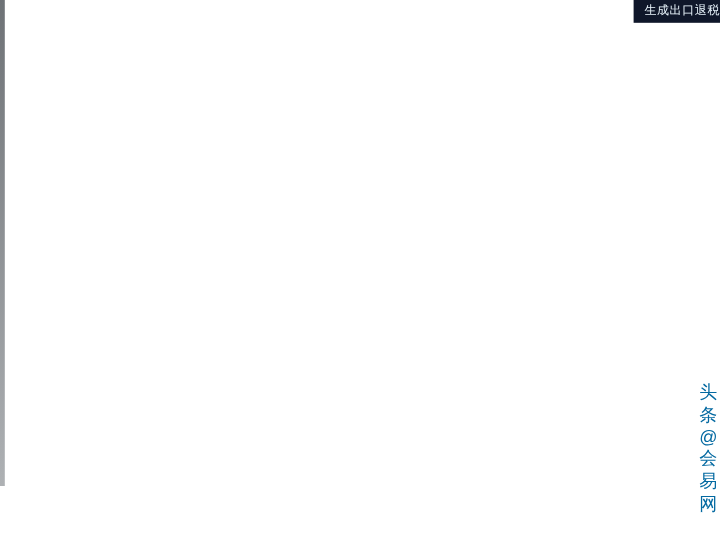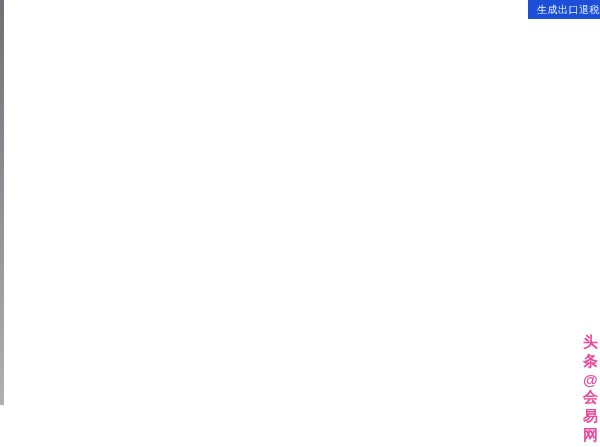--- a/index.html
+++ b/index.html
@@ -5,29 +5,29 @@
   * { box-sizing: border-box; margin: 0; padding: 0; }
   html,body { width: 600px; height: 447px; }
   body {
     font-family: "Liberation Sans", "DejaVu Sans", sans-serif;
     background: #fff; position: relative; overflow: hidden;
     color: #333; font-size: 10px;
   }
   .edge-strip { position:absolute; left:0; top:6; width:4px; height:405px;
     background: linear-gradient(#6e7276, #aeb1b4); }
   .titlebar { position:absolute; top:3; left:4; right:0; height:19;
-    background:#1d4ed8; color:#eaf6fd; font-size:10px; line-height:19px;
+    background:#0f172a; color:#eaf6fd; font-size:10px; line-height:19px;
     padding-left:9px; letter-spacing:.5px; }
   .dialog-body { position:absolute; top:22; left:4; right:0; bottom:0; background:#fff; }
 
   .footer-sep { position:absolute; left:0; right:0; top:391; height:1px; background:#e2e2e2; }
   .footer { position:absolute; left:0; right:0; top:397; text-align:center; }
 
-  .watermark { position:absolute; right:1px; bottom:2px; font-size:15px; font-weight:bold;
-    color:#ec4899; letter-spacing:1px; }
+  .watermark { position:absolute; right:1px; bottom:17px; font-size:15px; font-weight:normal;
+    color:#0369a1; letter-spacing:1px; }
 </style>
 </head>
 <body>
 
 <div class="edge-strip"></div>
 
 <div class="titlebar">生成出口退税</div>
 
 <div class="dialog-body">
 

